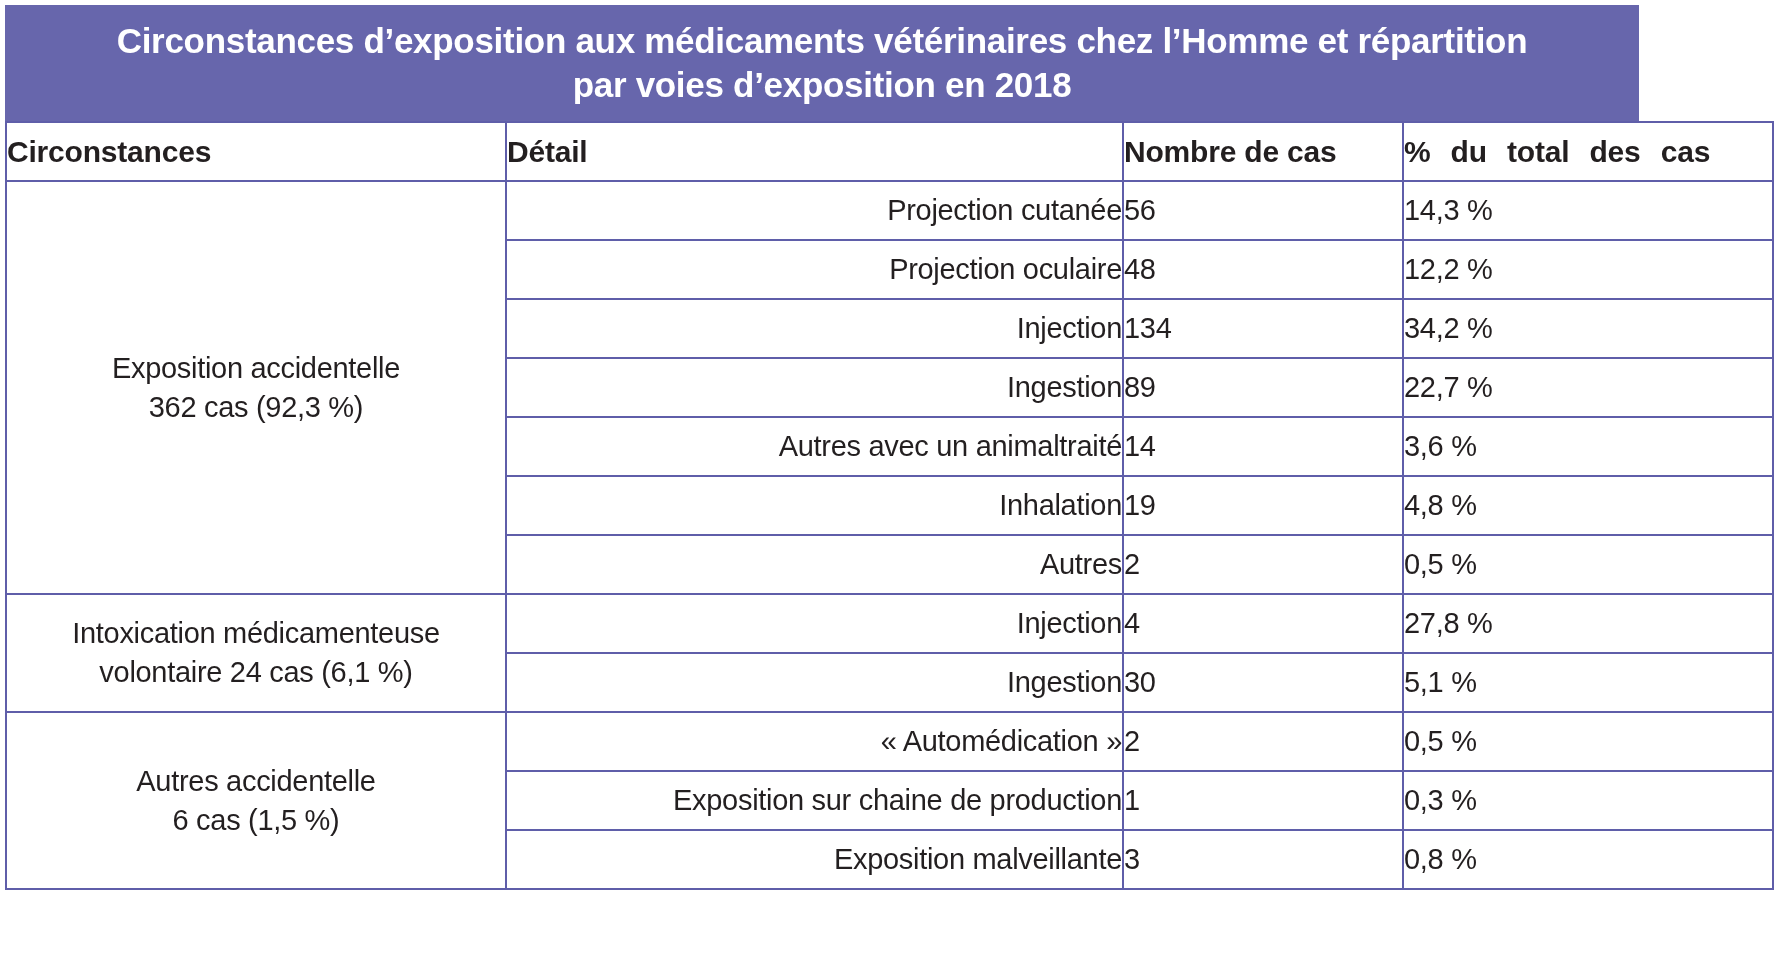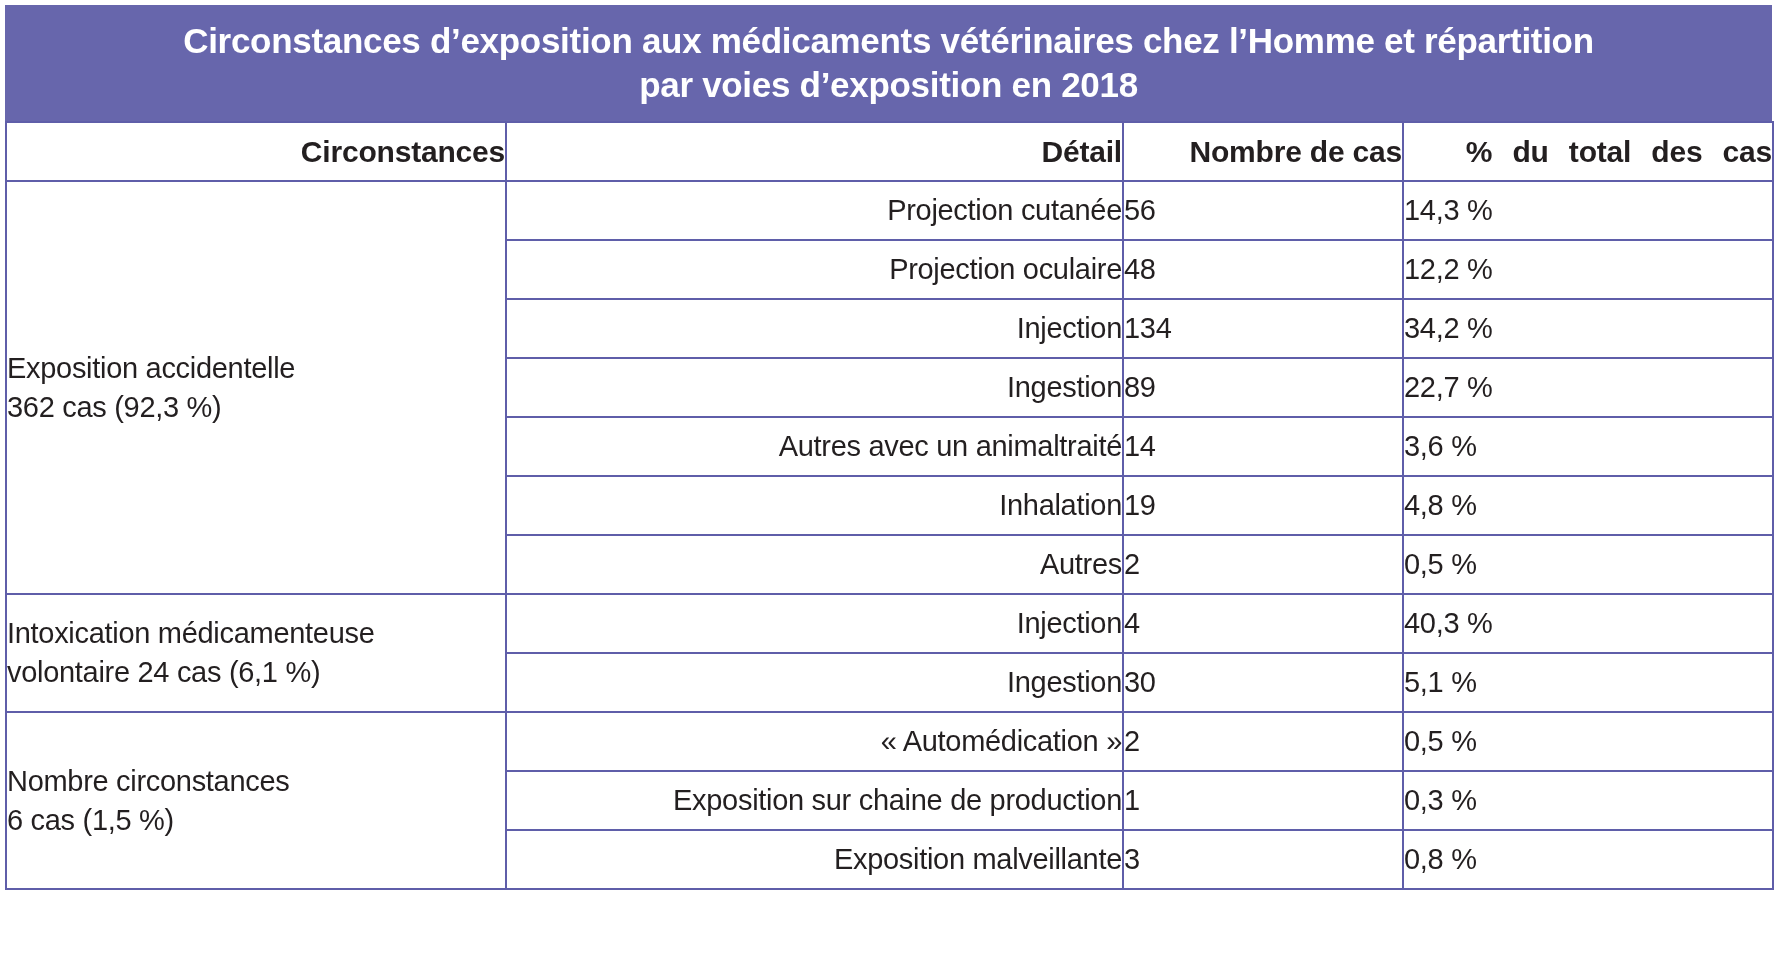--- a/index.html
+++ b/index.html
@@ -6,21 +6,21 @@
   body{
     width:1777px;height:967px;overflow:hidden;
     font-family:"Liberation Sans",sans-serif;
     color:#231f20;
   }
   .page{padding:5px 5px 0 5px;box-sizing:border-box;}
 
   
   .title-bar{
     background:#6766AC;
-    width:1767px;height:116px;
+    width:1634px;height:116px;
     display:flex;flex-direction:column;justify-content:center;align-items:center;
     text-align:center;
     color:#ffffff;font-weight:bold;font-size:35px;line-height:44px;
     letter-spacing:-0.3px;
   }
 
   
   table.main{
     width:1767px;border-collapse:collapse;table-layout:fixed;
     font-size:29px;letter-spacing:-0.3px;
@@ -28,27 +28,27 @@
   table.main col.c1{width:500px;}
   table.main col.c2{width:617px;}
   table.main col.c3{width:280px;}
   table.main col.c4{width:370px;}
   table.main th, table.main td{
     border:2px solid #5F5EA9;
     background:#ffffff;
     padding:0;
   }
   table.main th{
-    height:57px;font-size:30px;font-weight:bold;text-align:right;
+    height:57px;font-size:30px;font-weight:bold;text-align:left;
     letter-spacing:-0.2px;
   }
   th.ws-wide{word-spacing:0.4em;}
   table.main td{height:57px;}
   td.group-cell{
-    vertical-align:middle;text-align:left;padding-left:12px;
+    vertical-align:middle;text-align:center;padding-left:12px;
     line-height:39px;font-size:29px;
   }
   td.detail-cell{text-align:right;padding-left:14px;}
   td.num-cell{}
 
   
   .footnote{padding:8px 0 0 12px;}
   .tri{
     width:0;height:0;
     border-left:13px solid transparent;
@@ -126,31 +126,31 @@
         <td class="num-cell">0,5 %</td>
       </tr>
 
       <tr>
         <td class="group-cell" rowspan="2">
           <div>Intoxication médicamenteuse</div>
           <div>volontaire 24 cas (6,1 %)</div>
         </td>
         <td class="detail-cell">Injection</td>
         <td class="num-cell">4</td>
-        <td class="num-cell">40,3 %</td>
+        <td class="num-cell">27,8 %</td>
       </tr>
       <tr>
         <td class="detail-cell">Ingestion</td>
         <td class="num-cell">30</td>
         <td class="num-cell">5,1 %</td>
       </tr>
 
       <tr>
         <td class="group-cell" rowspan="3">
-          <div>Nombre circonstances</div>
+          <div>Autres accidentelle</div>
           <div>6 cas (1,5 %)</div>
         </td>
         <td class="detail-cell">« Automédication »</td>
         <td class="num-cell">2</td>
         <td class="num-cell">0,5 %</td>
       </tr>
       <tr>
         <td class="detail-cell">Exposition sur chaine de production</td>
         <td class="num-cell">1</td>
         <td class="num-cell">0,3 %</td>

